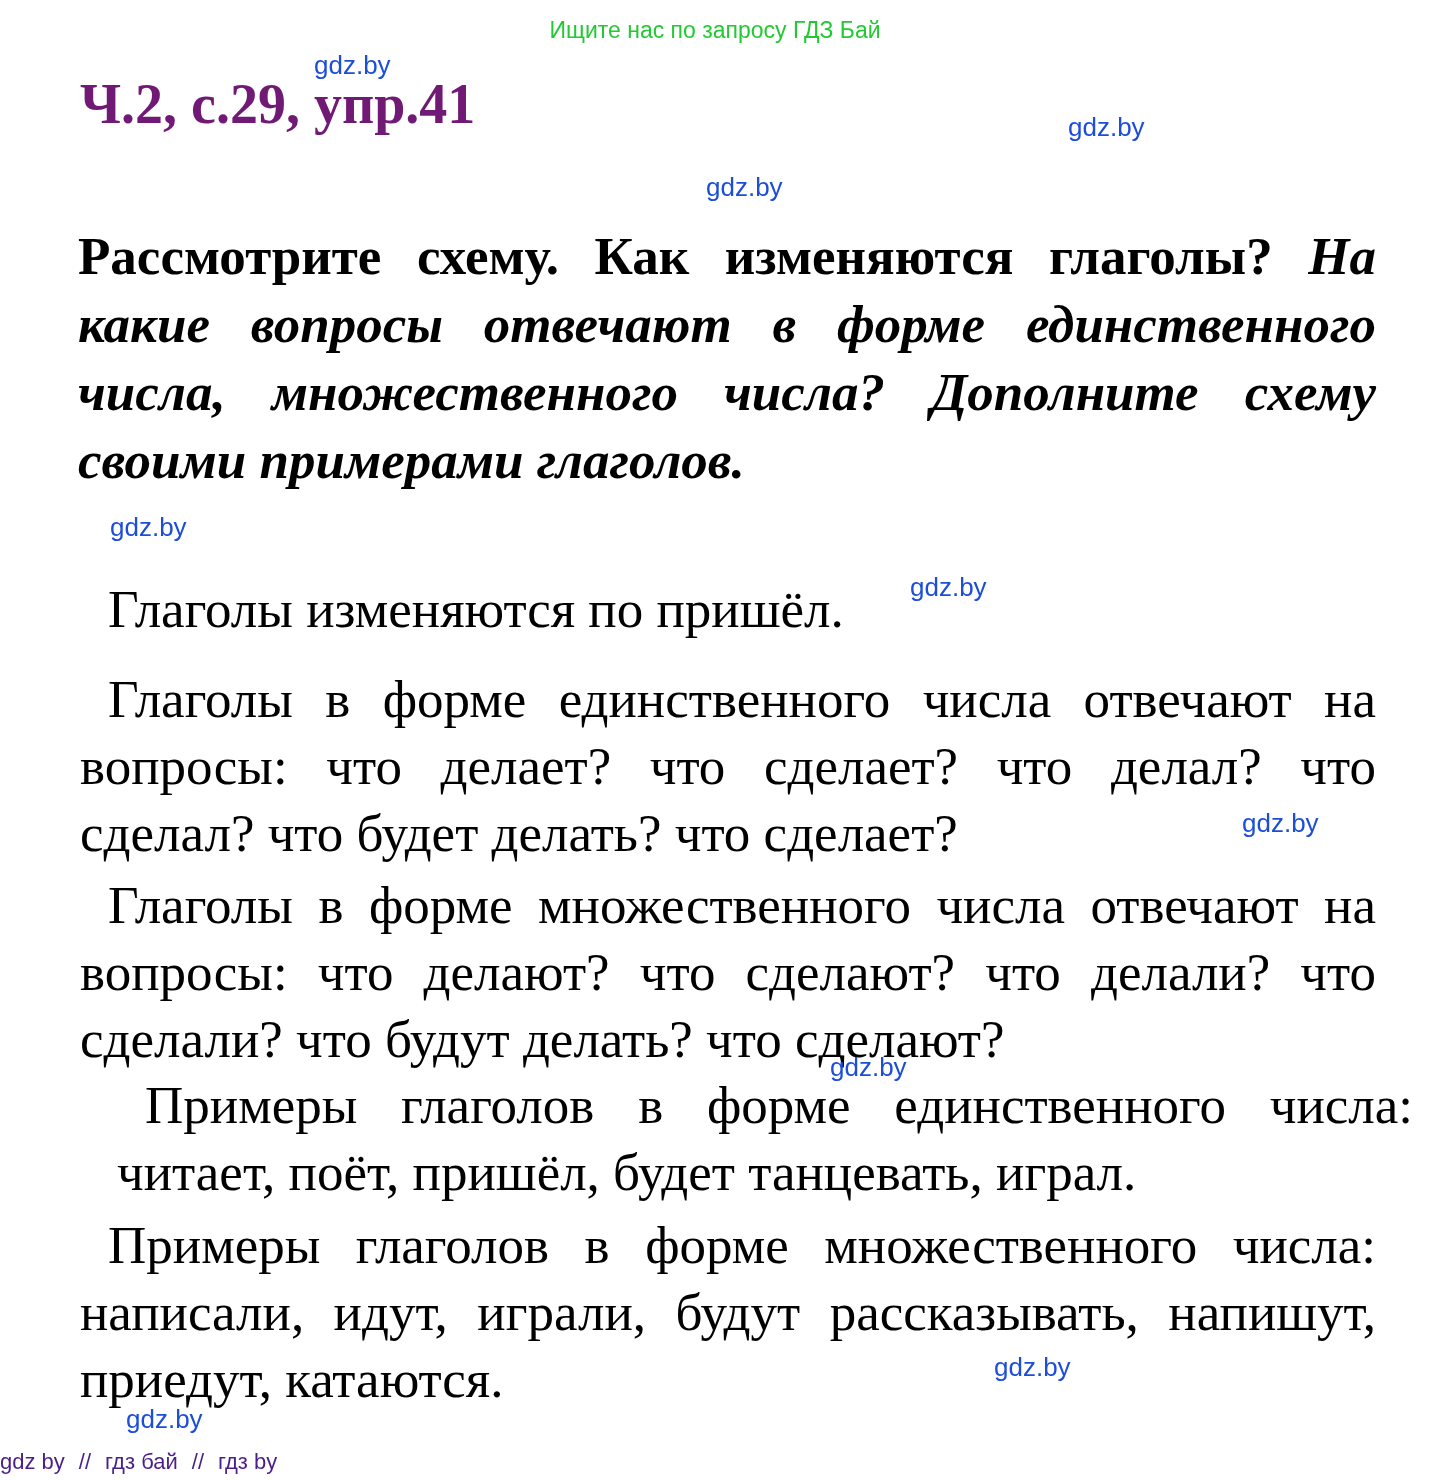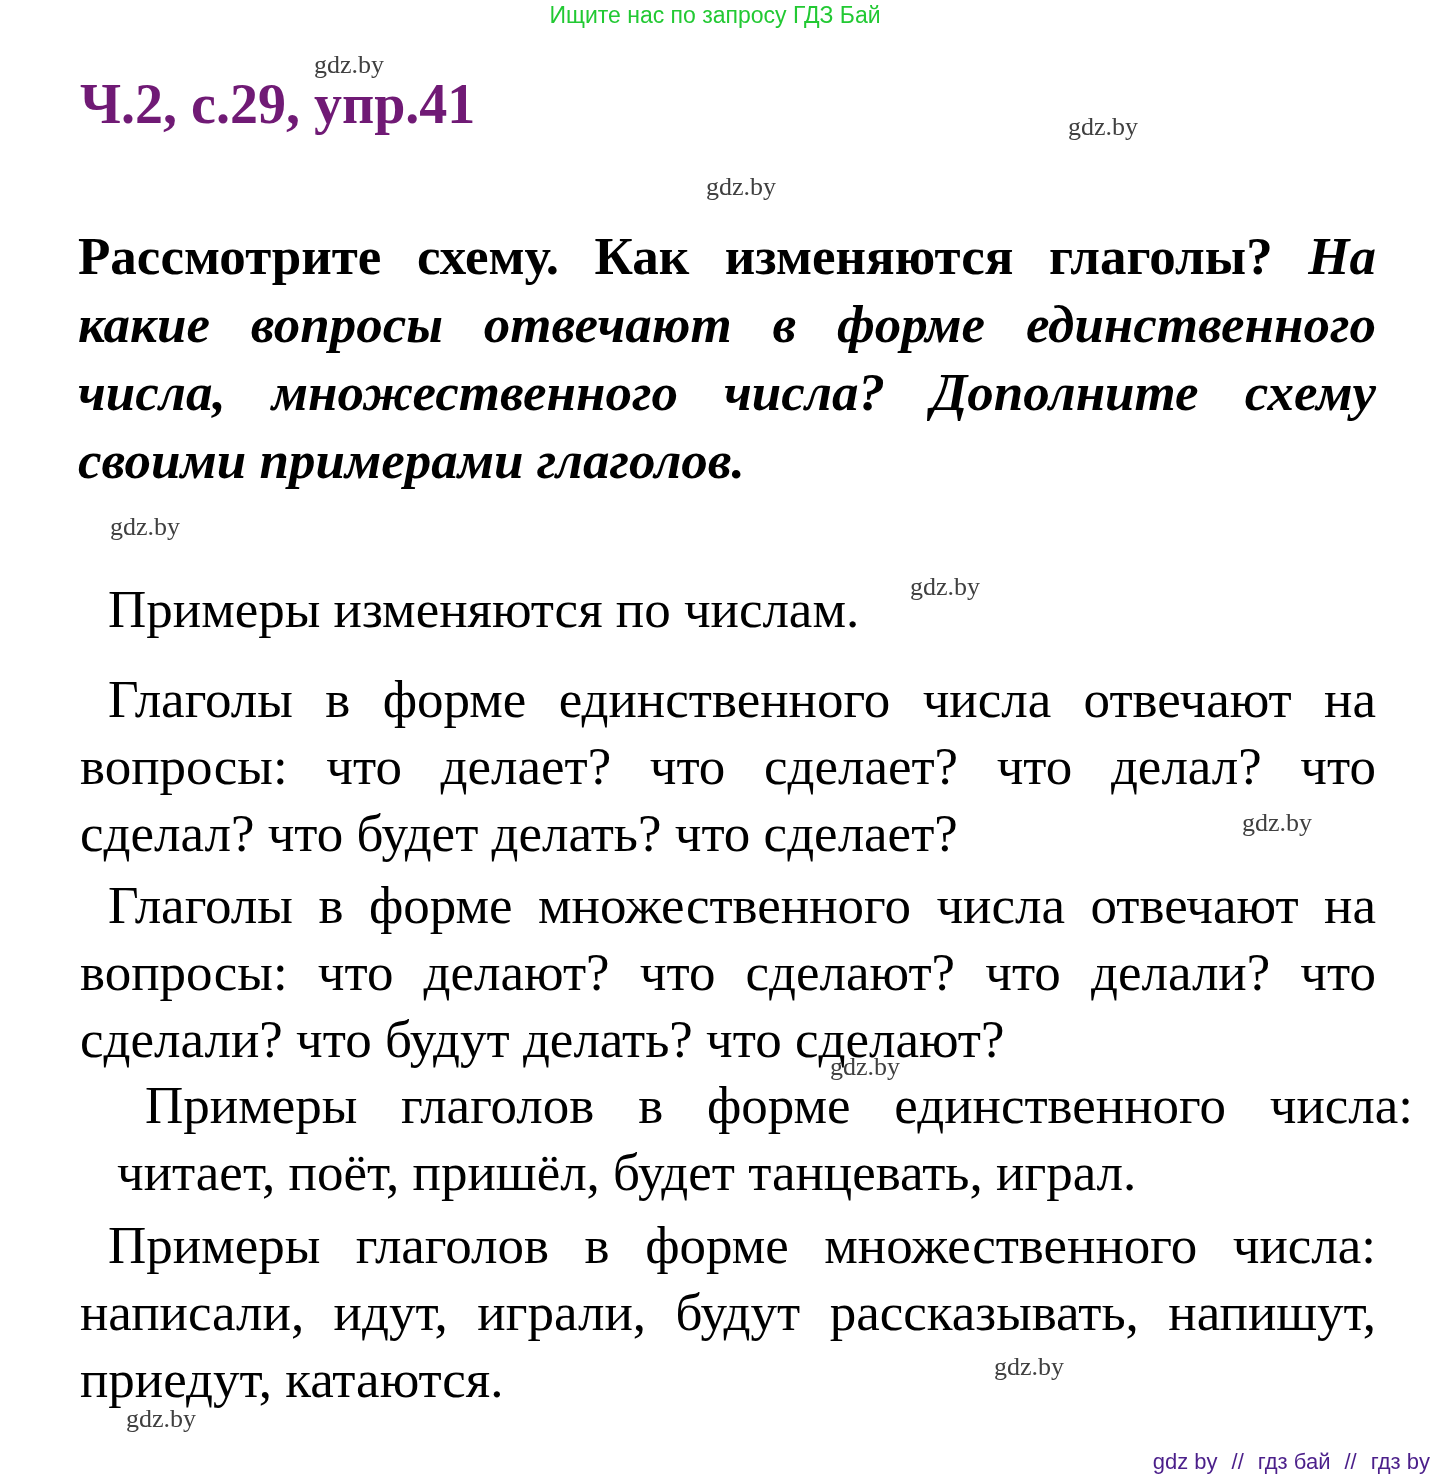--- a/index.html
+++ b/index.html
@@ -1,20 +1,20 @@
 <!DOCTYPE html>
 <html><head>
   <meta charset="utf-8">
   <style>
     html, body { margin: 0; padding: 0; background: #ffffff; }
     body { width: 1430px; height: 1480px; position: relative; overflow: hidden; }
     .top-banner {
       position: absolute; left: 0; top: 0; width: 1430px; text-align: center;
       font-family: "Liberation Sans", sans-serif; font-size: 23px; color: #22c933;
-      line-height: 30px; padding-top: 0px;
+      line-height: 30px; padding-top: 15px;
     }
     .title {
       position: absolute; left: 80px; top: 72px;
       font-family: "Liberation Serif", serif; font-weight: bold; font-size: 56px;
       color: #701a75; line-height: 64px; letter-spacing: 0px;
     }
     .task {
       position: absolute; left: 78px; top: 222px; width: 1298px;
       font-family: Liberation Serif, serif; font-weight: bold; font-size: 53px;
       color: #000; line-height: 68px; text-align: justify;
@@ -22,43 +22,43 @@
     }
     .task .q1 { font-style: normal; }
     .task .q2 { font-style: italic; }
     .answer {
       position: absolute; left: 80px; width: 1296px;
       font-family: "Liberation Serif", serif; font-size: 53px; color: #000;
       line-height: 67px; text-align: justify; text-align-last: left;
       text-indent: 28px;
     }
     .wm {
-      position: absolute; font-family: Liberation Serif, serif;
-      font-size: 26px; color: #404040; line-height: 30px;
+      position: absolute; font-family: Liberation Sans, sans-serif;
+      font-size: 26px; color: #1d4ed8; line-height: 30px;
     }
     .footer {
-      position: absolute; left: 0; top: 1448px; width: 1430px; text-align: right;
+      position: absolute; left: 0; top: 1448px; width: 1430px; text-align: left;
       font-family: "Liberation Sans", sans-serif; font-size: 22px; color: #4b1f8a;
       line-height: 28px;
     }
     .footer .sep { margin: 0 14px; }
   </style>
 </head>
 <body>
 
 <div class="top-banner">Ищите нас по запросу ГДЗ Бай</div>
 
 <div class="title">Ч.2, с.29, упр.41</div>
 
 <div class="task">
   <span class="q1">Рассмотрите схему. Как изменяются глаголы?</span>
   <span class="q2">На какие вопросы отвечают в форме единственного числа, множественного числа? Дополните схему своими примерами глаголов.</span>
 </div>
 
-<div class="answer" style="top:576px;">Примеры изменяются по числам.</div>
+<div class="answer" style="top:576px;">Глаголы изменяются по пришёл.</div>
 <div class="answer" style="top:666px;">Глаголы в форме единственного числа отвечают на вопросы: что делает? что сделает? что делал? что сделал? что будет делать? что сделает?</div>
 <div class="answer" style="top:872px;">Глаголы в форме множественного числа отвечают на вопросы: что делают? что сделают? что делали? что сделали? что будут делать? что сделают?</div>
 <div class="answer" style="top:1072px;margin-left:37px;">Примеры глаголов в форме единственного числа: читает, поёт, пришёл, будет танцевать, играл.</div>
 <div class="answer" style="top:1212px;">Примеры глаголов в форме множественного числа: написали, идут, играли, будут рассказывать, напишут, приедут, катаются.</div>
 
 <div class="wm" style="left:314px; top:50px;">gdz.by</div>
 <div class="wm" style="left:1068px; top:112px;">gdz.by</div>
 <div class="wm" style="left:706px; top:172px;">gdz.by</div>
 <div class="wm" style="left:110px; top:512px;">gdz.by</div>
 <div class="wm" style="left:910px; top:572px;">gdz.by</div>

